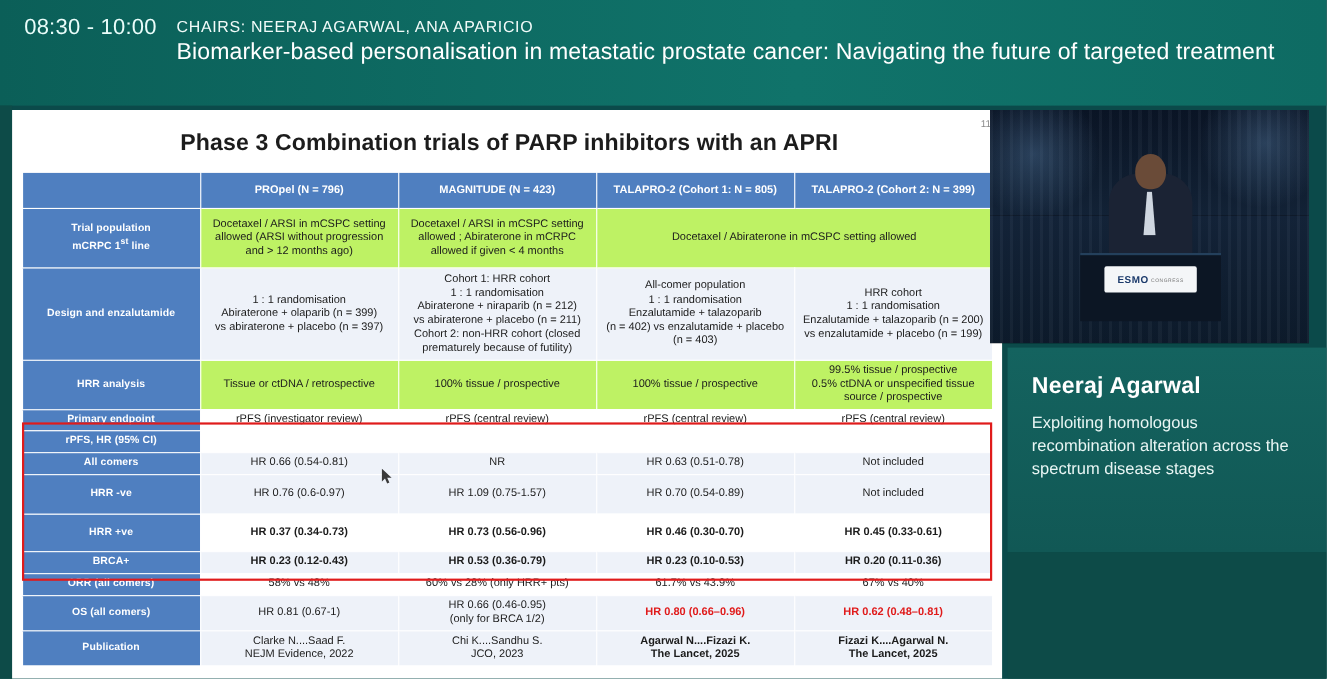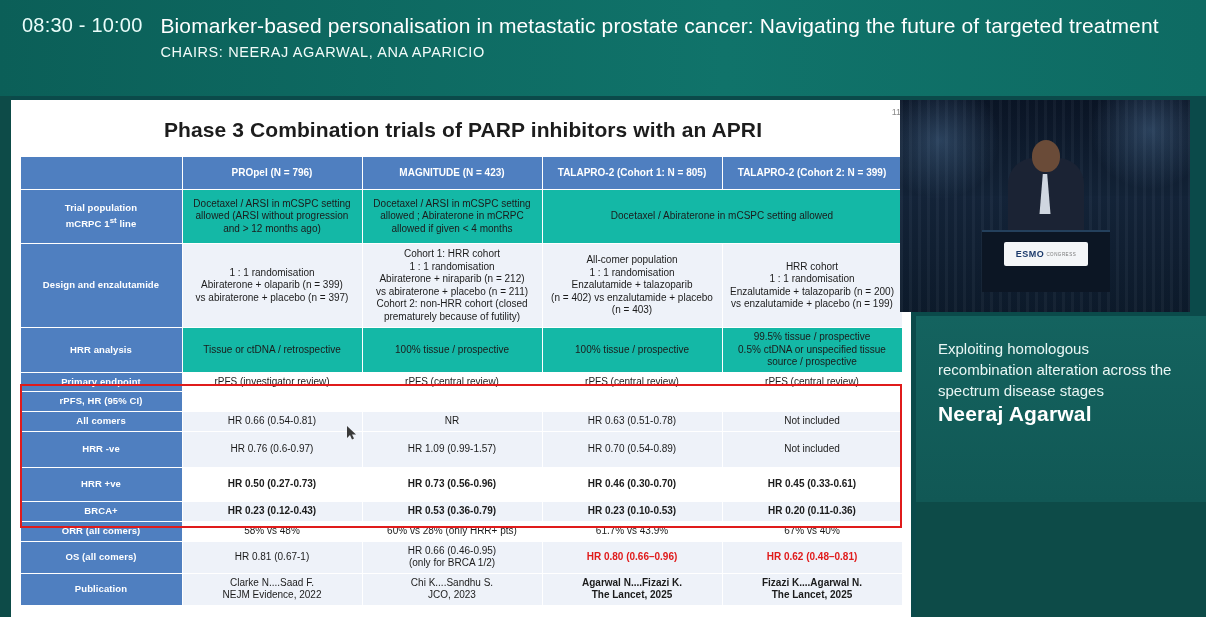--- a/index.html
+++ b/index.html
@@ -108,21 +108,21 @@
     text-align: center;
     letter-spacing: 0.1px;
   }
   .colhead {
     background: #4f7fc0;
     color: #ffffff;
     font-weight: bold;
     font-size: 10px;
     height: 26px;
   }
-  .cell-a { background: #14b8a6; }
+  .cell-a { background: #bef264; }
   .cell-b { background: #eef2f9; }
   .cell-c { background: #ffffff; }
   .tight { line-height: 11.5px; }
   .bold { font-weight: bold; }
   .red-text { color: #e01b1b; font-weight: bold; }
   .thin-row td { padding-top: 1px; padding-bottom: 1px; }
 
   
   #endpoint-box {
     position: absolute;
@@ -253,22 +253,22 @@
     left: 0; top: 96px; width: 11px; height: 521px;
     background: #0d4b48;
   }
 </style>
 </head>
 <body>
 
 <div id="header">
   <div id="session-time">08:30 - 10:00</div>
   <div id="header-text-block">
+    <div id="session-chairs">CHAIRS: NEERAJ AGARWAL, ANA APARICIO</div>
     <div id="session-title">Biomarker-based personalisation in metastatic prostate cancer: Navigating the future of targeted treatment</div>
-    <div id="session-chairs">CHAIRS: NEERAJ AGARWAL, ANA APARICIO</div>
   </div>
 </div>
 
 <div id="left-edge-fill"></div>
 
 <div id="slide">
   <div id="slide-number">11</div>
   <div id="slide-title">Phase 3 Combination trials of PARP inhibitors with an APRI</div>
 
   <table class="trials">
@@ -348,28 +348,28 @@
         <td class="rowhead">All comers</td>
         <td class="cell-b">HR 0.66 (0.54-0.81)</td>
         <td class="cell-b">NR</td>
         <td class="cell-b">HR 0.63 (0.51-0.78)</td>
         <td class="cell-b">Not included</td>
       </tr>
 
       <tr class="thin-row" style="height:36px">
         <td class="rowhead">HRR -ve</td>
         <td class="cell-b">HR 0.76 (0.6-0.97)</td>
-        <td class="cell-b">HR 1.09 (0.99-1.57)</td>
+        <td class="cell-b">HR 1.09 (0.75-1.57)</td>
         <td class="cell-b">HR 0.70 (0.54-0.89)</td>
         <td class="cell-b">Not included</td>
       </tr>
 
       <tr class="thin-row" style="height:34px">
         <td class="rowhead">HRR +ve</td>
-        <td class="cell-c bold">HR 0.50 (0.27-0.73)</td>
+        <td class="cell-c bold">HR 0.37 (0.34-0.73)</td>
         <td class="cell-c bold">HR 0.73 (0.56-0.96)</td>
         <td class="cell-c bold">HR 0.46 (0.30-0.70)</td>
         <td class="cell-c bold">HR 0.45 (0.33-0.61)</td>
       </tr>
 
       <tr class="thin-row" style="height:20px">
         <td class="rowhead">BRCA+</td>
         <td class="cell-b bold">HR 0.23 (0.12-0.43)</td>
         <td class="cell-b bold">HR 0.53 (0.36-0.79)</td>
         <td class="cell-b bold">HR 0.23 (0.10-0.53)</td>
@@ -425,17 +425,17 @@
   <div class="speaker-shirt"></div>
   <div class="speaker-head"></div>
   <div class="podium"></div>
   <div class="podium-logo">
     <span>ESMO</span>
       <span class="sub">CONGRESS</span>
   </div>
 </div>
 
 <div id="speaker-info">
+  <div id="speaker-name">Neeraj Agarwal</div>
   <div id="speaker-topic">Exploiting homologous recombination alteration across the spectrum disease stages</div>
-  <div id="speaker-name">Neeraj Agarwal</div>
 </div>
 
 <div id="bottom-fill"></div>
 
 </body></html>

